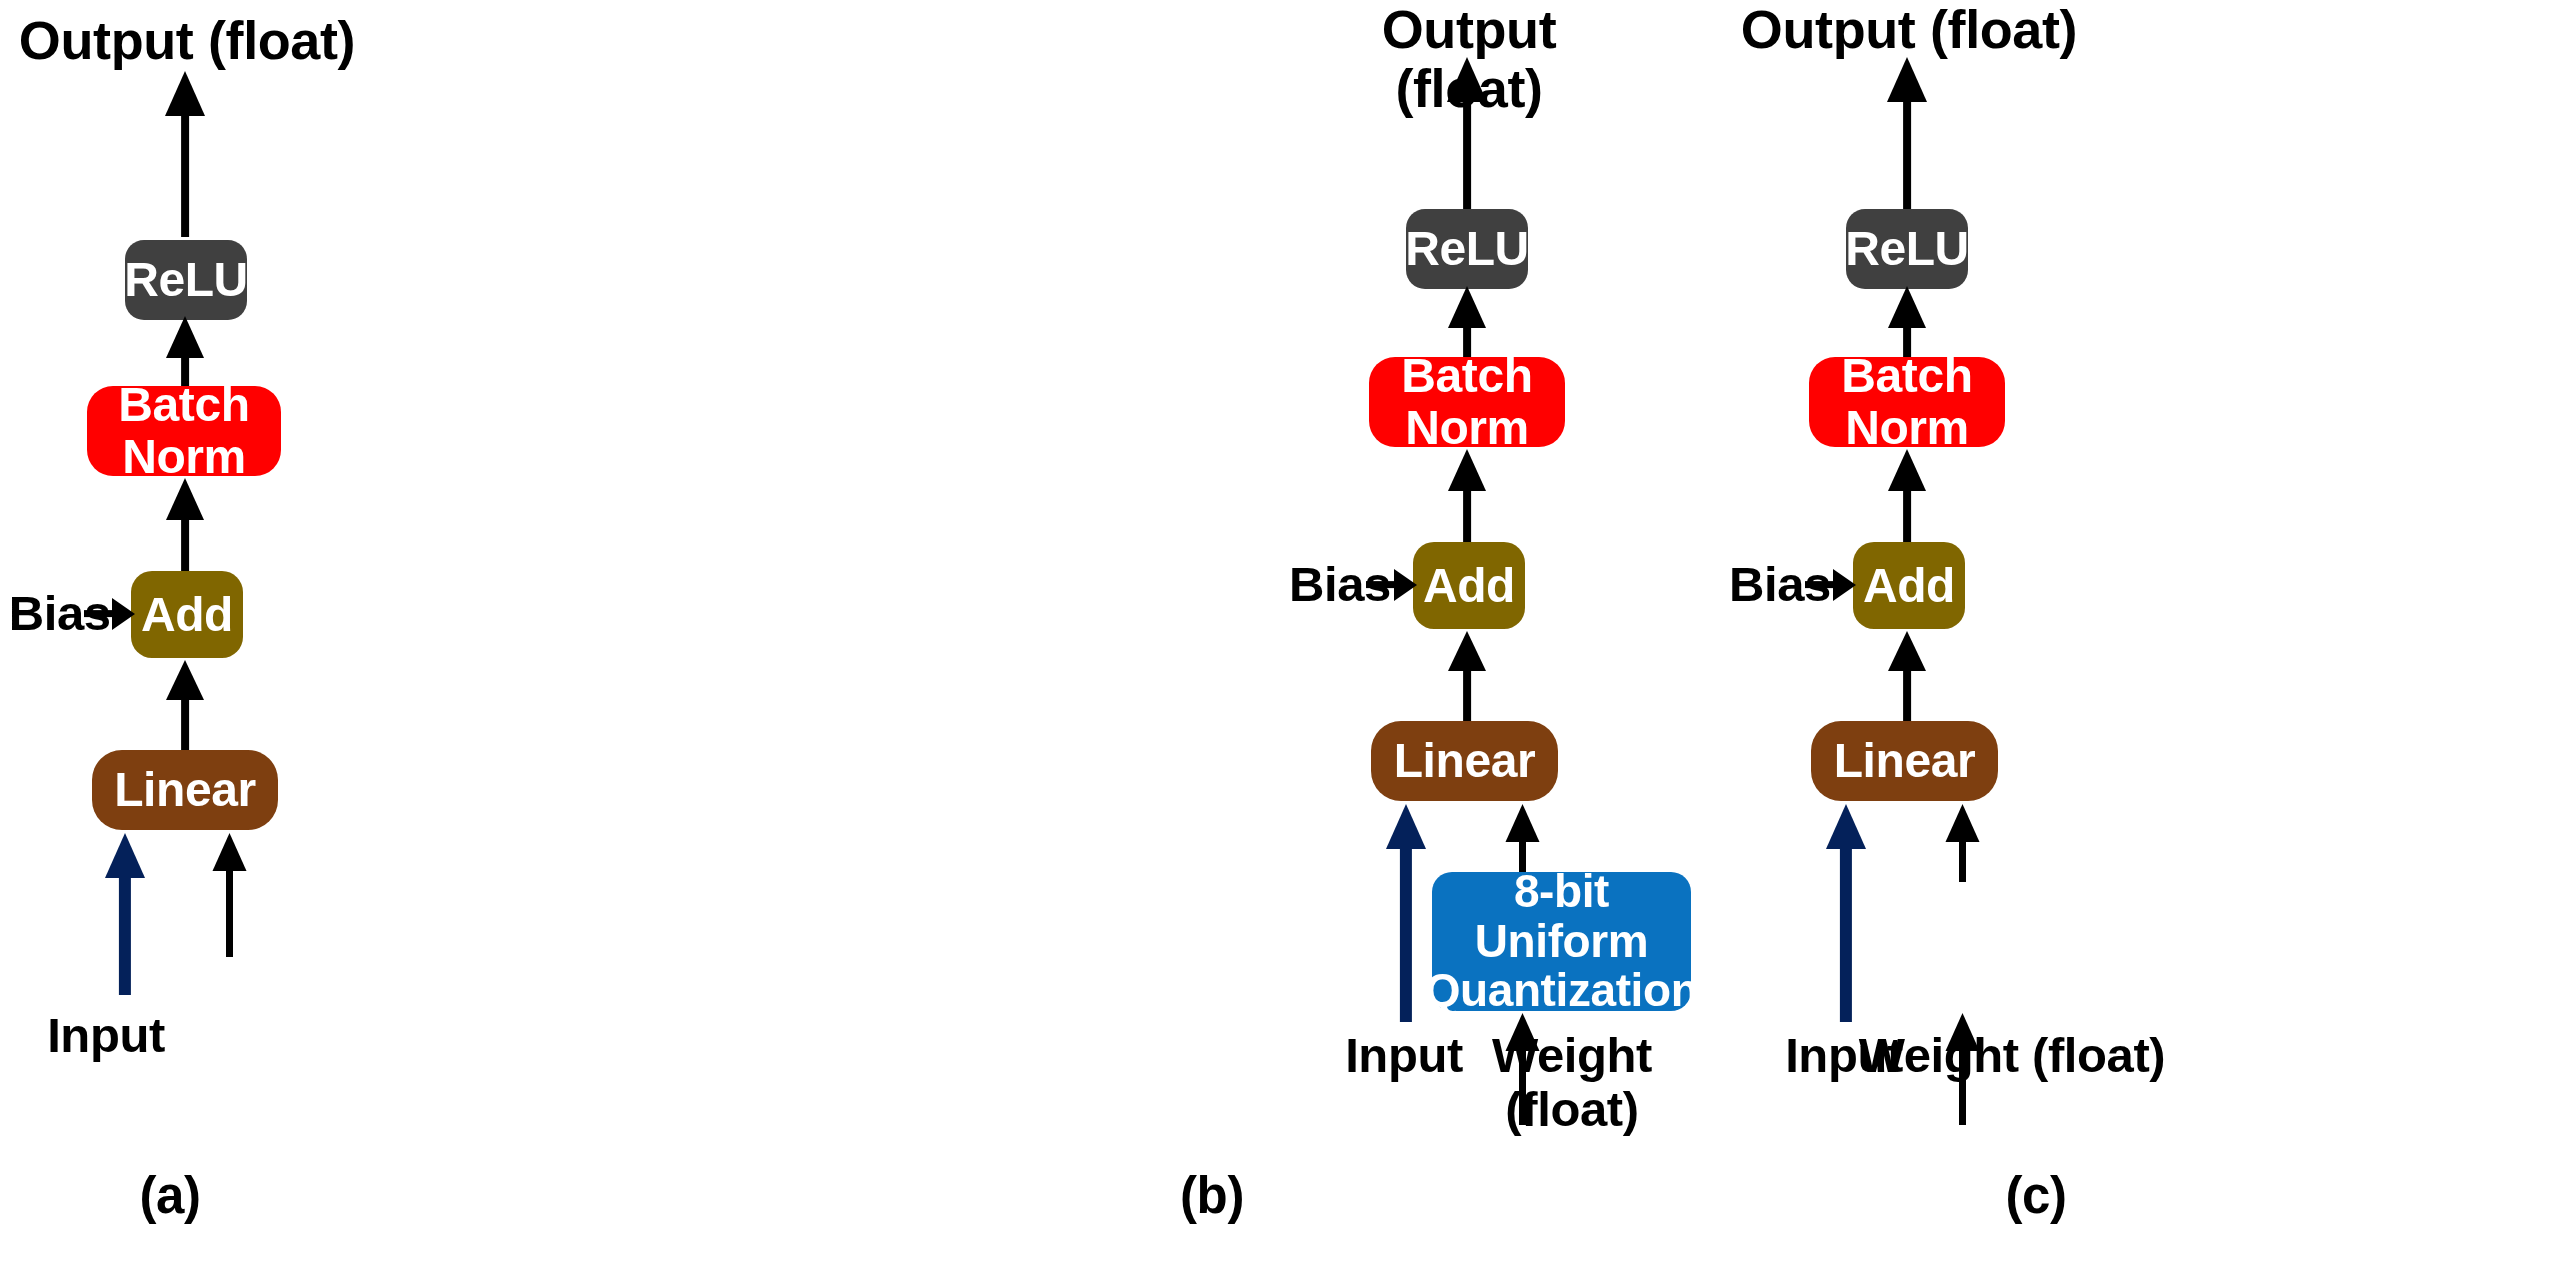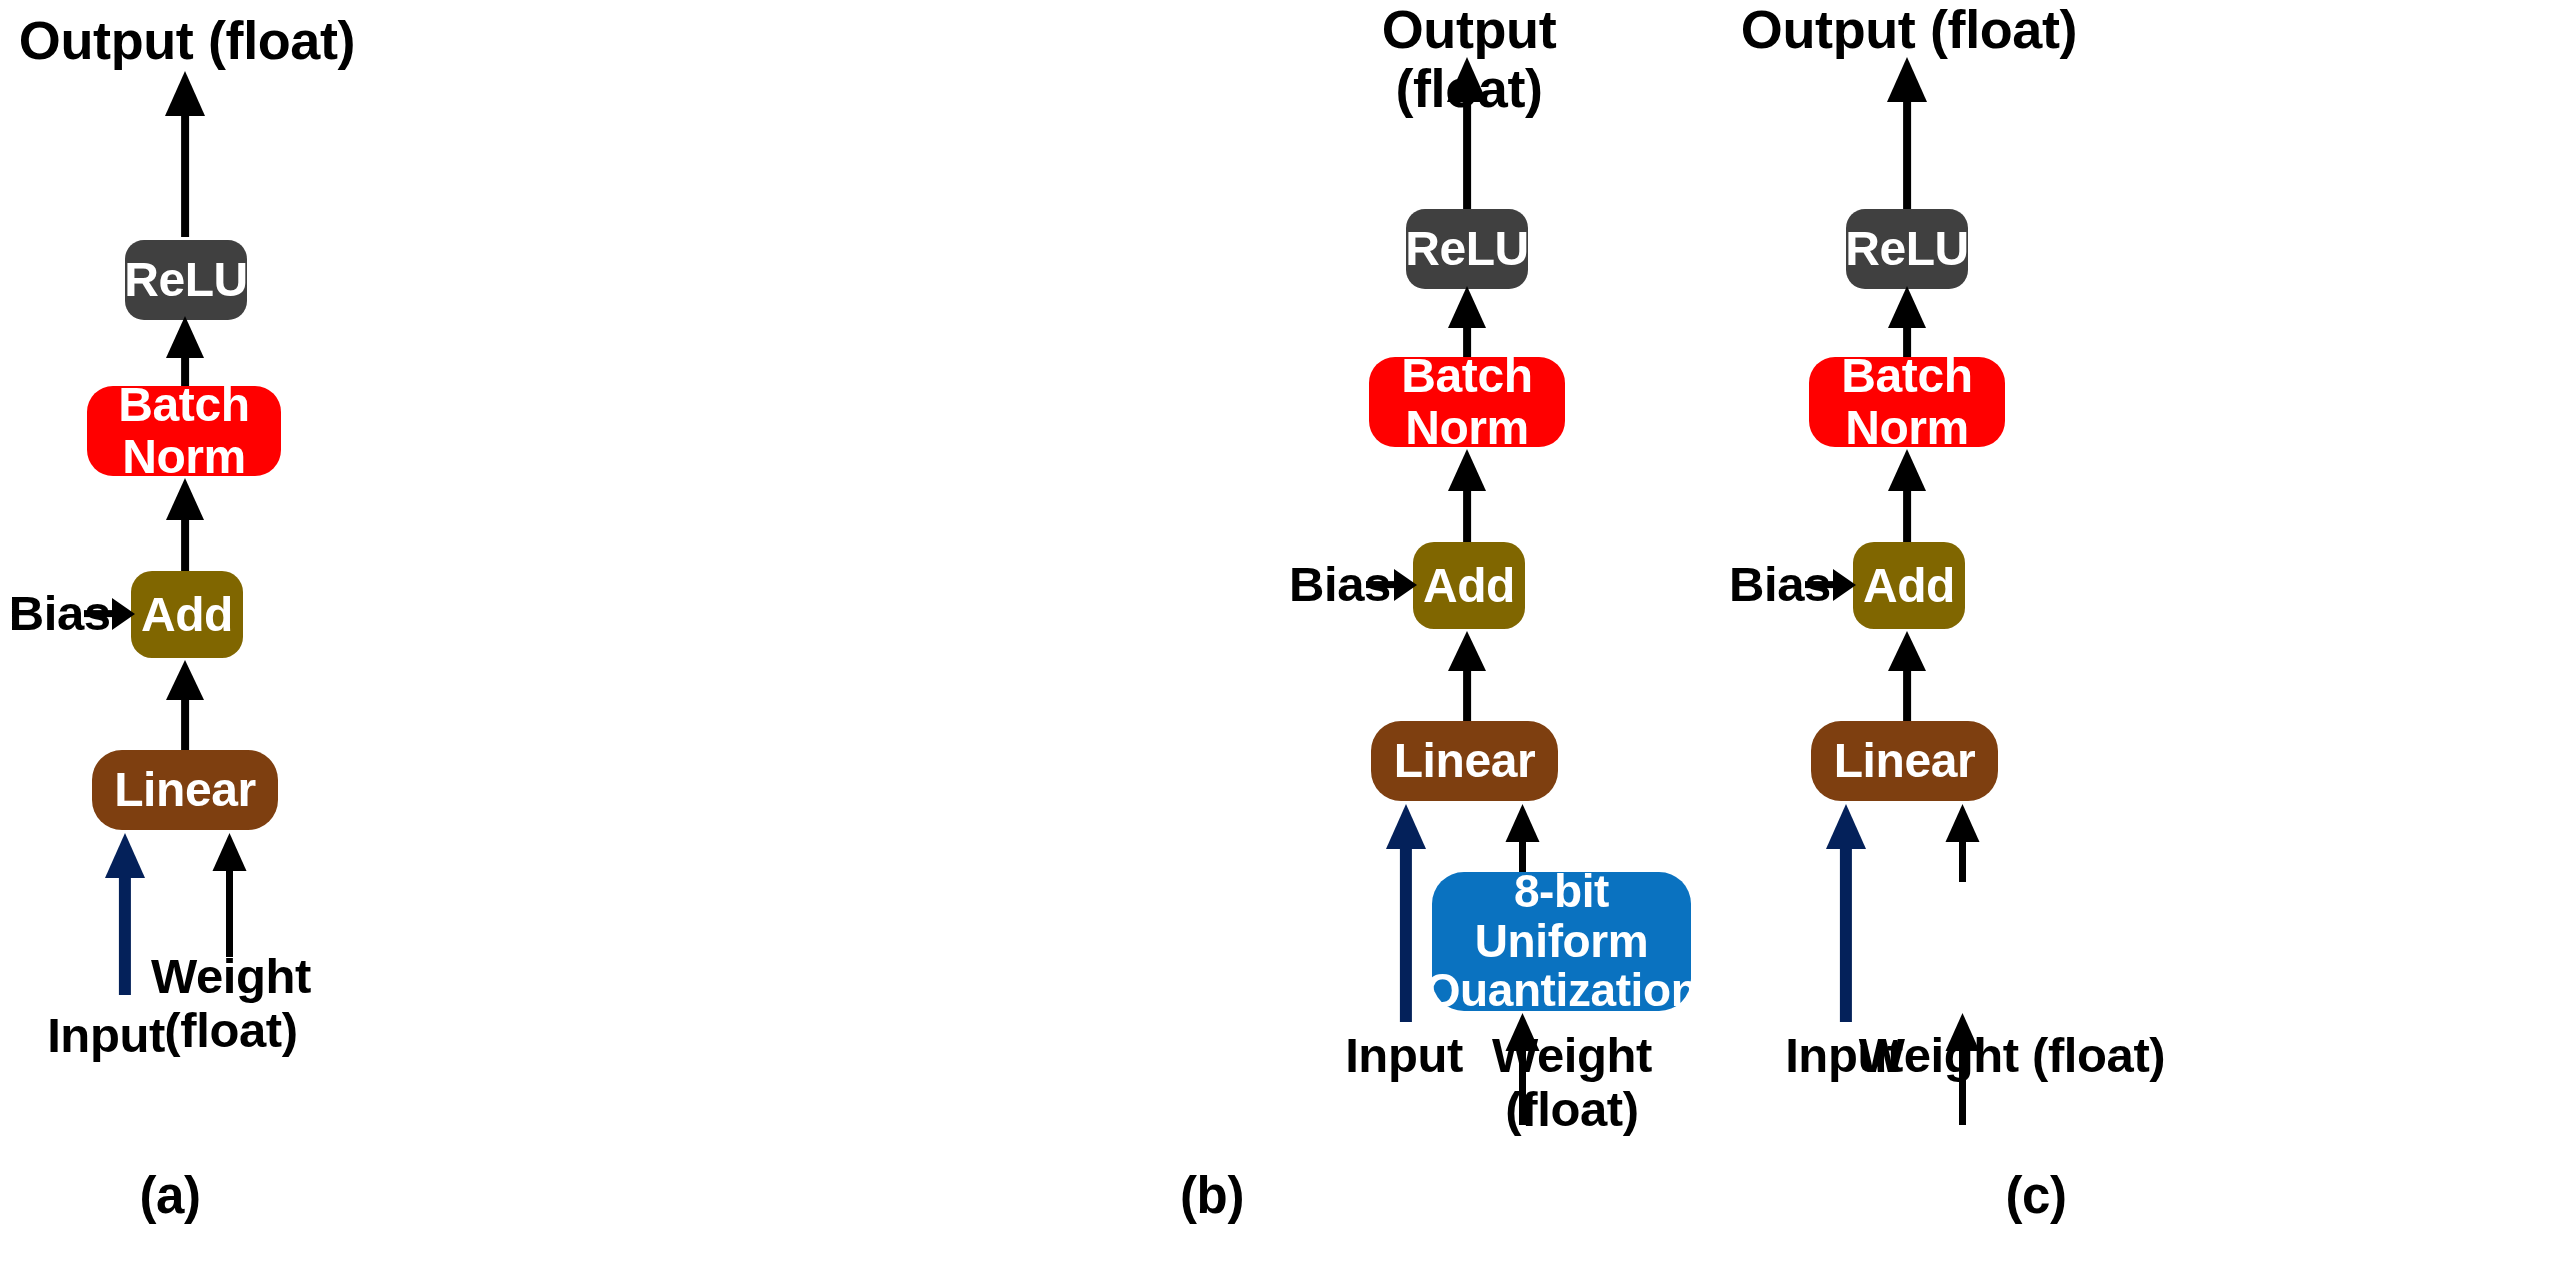--- a/index.html
+++ b/index.html
@@ -35,21 +35,21 @@
     font-family: "Liberation Sans", sans-serif;
     line-height: 1.08;
     box-sizing: border-box;
     white-space: pre-line;
     letter-spacing: -0.4px;
   }
   .node.relu      { background: #404040; border-radius: 19px; }
   .node.batchnorm { background: #FF0000; border-radius: 26px; }
   .node.add       { background: #806600; border-radius: 21px; }
   .node.linear    { background: #7E3F10; border-radius: 30px; }
-  .node.quant     { background: #0A72C0; border-radius: 32px; }
+  .node.quant     { background: #0A72C0; border-radius: 20px; }
 
   
   .txt {
     position: absolute;
     color: #000000;
     font-weight: bold;
     font-family: "Liberation Sans", sans-serif;
     white-space: pre-line;
     line-height: 1.1;
     letter-spacing: -0.4px;
@@ -148,22 +148,20 @@
     <div class="arrow-v" style="left:125px; top:833px; width:40px; height:162px;">
       <div class="shaft" style="width:12.2px; height:131px; background:#04215A;"></div>
       <div class="head" style="border-left-width:20px; border-right-width:20px; border-bottom-width:45px; border-bottom-color:#04215A;"></div>
     </div>
 
     <div class="arrow-v" style="left:229px; top:833px; width:35px; height:124px;">
       <div class="shaft" style="width:7px; height:94px;"></div>
       <div class="head" style="border-left-width:17.4px; border-right-width:17.4px; border-bottom-width:38px;"></div>
     </div>
 
-    <div class="txt center" style="left:231px; top:950px; font-size:49px;">Weight
-(float)</div>
 
     <div class="txt center" style="left:106px; top:1009px; font-size:49px;">Input</div>
 
     <div class="txt center" style="left:170px; top:1168px; font-size:51px;">(a)</div>
   </div>
 
   <div class="panel" style="left:785px; width:915px;">
 
     <div class="txt center" style="left:684px; top:0px; font-size:54px;">Output (float)</div>
 

